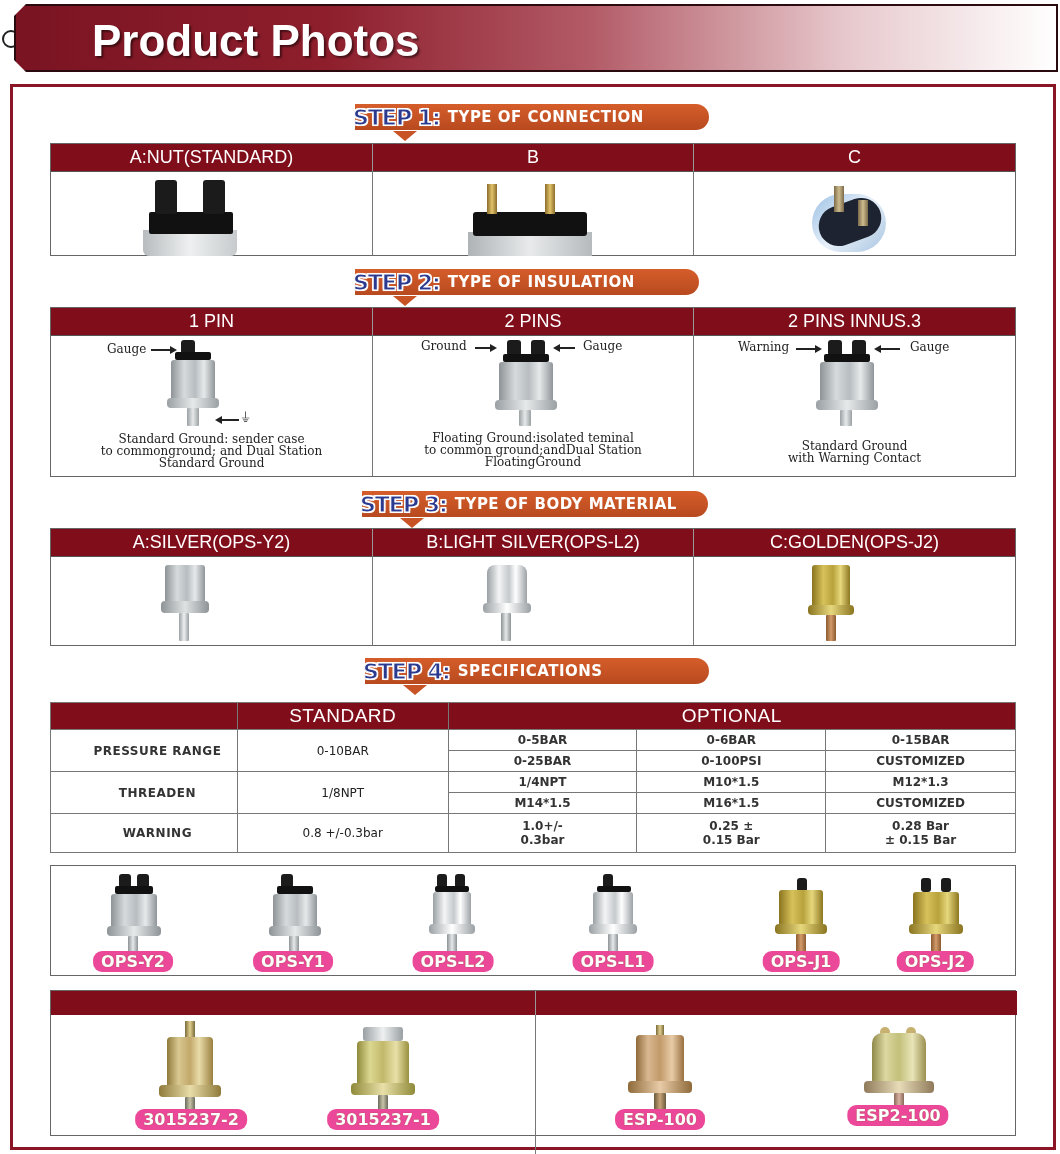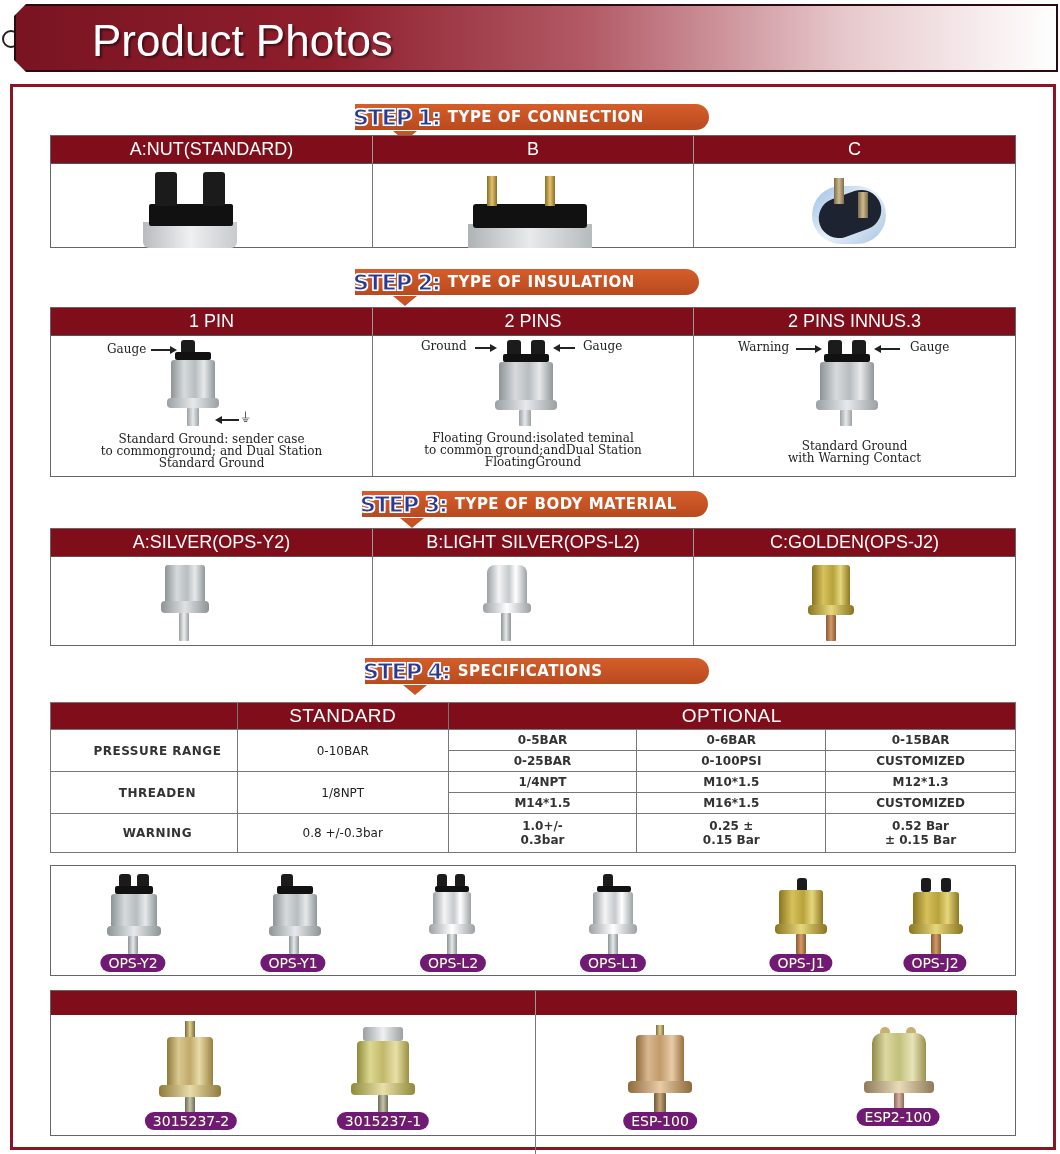--- a/index.html
+++ b/index.html
@@ -3,21 +3,21 @@
 <meta charset="utf-8">
 <style>
   * { box-sizing: border-box; margin: 0; padding: 0; }
   body { width: 1060px; height: 1154px; background: #ffffff; font-family: "Liberation Sans", sans-serif; position: relative; overflow: hidden; }
 
   
   .banner { position: absolute; left: 14px; top: 4px; width: 1044px; height: 68px;
     background: linear-gradient(90deg, #7a1422 0%, #8e1e2c 30%, #b25a66 55%, #e7c9cd 80%, #ffffff 100%);
     border: 2px solid #2a0a0e; border-radius: 4px 0 0 4px; box-shadow: 2px 3px 4px rgba(0,0,0,0.45);
     clip-path: polygon(12px 0, 100% 0, 100% 100%, 12px 100%, 0 calc(100% - 12px), 0 12px); }
-  .banner-title { position: absolute; left: 76px; top: 10px; font-size: 44px; font-weight: normal; color: #ffffff;
+  .banner-title { position: absolute; left: 76px; top: 10px; font-size: 44px; font-weight: bold; color: #ffffff;
     text-shadow: 2px 2px 2px rgba(0,0,0,0.5); letter-spacing: 0px; }
   .ring { position: absolute; left: 2px; top: 30px; width: 18px; height: 18px; border: 2px solid #222; border-radius: 50%; background: transparent; }
 
   
   .frame { position: absolute; left: 10px; top: 84px; width: 1046px; height: 1066px; border: 3px solid #8a1524; }
 
   
   .step { position: absolute; height: 28px; display: flex; align-items: center; }
   .step-notch-b { position: absolute; left: 38px; bottom: -10px; width: 0; height: 0;
     border-left: 12px solid transparent; border-right: 12px solid transparent; border-top: 10px solid #c85426; }
@@ -51,21 +51,21 @@
   
   .spec { position: absolute; left: 50px; top: 702px; width: 966px; border: 1px solid #666; border-collapse: collapse; }
   .spec td { border: 1px solid #777; text-align: center; font-family: "DejaVu Sans", sans-serif; font-size: 12px; font-weight: bold; color: #333; padding: 0; }
   .spec .th { background: #800d1a; color: #fff; font-family: "Liberation Sans", sans-serif; font-weight: normal; font-size: 19px; height: 27px; letter-spacing: 0.5px; }
   .spec .rowlbl { letter-spacing: 0.5px; color: #333; padding-left: 27px; }
   .spec .std { font-weight: normal; color: #222; font-family: "DejaVu Sans", sans-serif; font-size: 12px; }
 
   
   .models { position: absolute; left: 50px; top: 865px; width: 966px; height: 111px; border: 1px solid #666; }
   .model { position: absolute; top: 0; width: 100px; height: 110px; }
-  .tag { position: absolute; bottom: 4px; left: 50%; transform: translateX(-50%); background: #701a75; color: #fff; font-family: "DejaVu Sans", sans-serif; font-weight: normal; font-size: 14px; border-radius: 9px; padding: 1px 8px; white-space: nowrap; text-shadow: 0 0 1px #7a4a10; }
+  .tag { position: absolute; bottom: 4px; left: 50%; transform: translateX(-50%); background: #ec4899; color: #fff; font-family: "DejaVu Sans", sans-serif; font-weight: bold; font-size: 16px; border-radius: 9px; padding: 1px 8px; white-space: nowrap; text-shadow: 0 0 1px #7a4a10; }
 
   
   .bottom { position: absolute; left: 50px; top: 990px; width: 966px; height: 146px; border: 1px solid #666; display: grid; grid-template-columns: 485px 481px; }
   .bottom .bhd { background: #800d1a; height: 24px; border-right: 1px solid #999; }
   .bottom .bhd.last { border-right: none; }
   .bottom .bcell { position: relative; border-right: 1px solid #777; height: 154px; }
   .bottom .bcell.last { border-right: none; }
 </style>
 </head>
 <body>
@@ -78,21 +78,21 @@
 <div class="frame"></div>
 
 <div class="step" style="left:355px; top:103px;">
   <div class="step-pill" style="width:354px;">
     <span class="step-num">STEP 1:</span>
     <span class="step-text">TYPE OF CONNECTION</span>
   </div>
   <div class="step-notch-b"></div>
 </div>
 
-<div class="grid3" style="top:135px;">
+<div class="grid3" style="top:143px;">
   <div class="hd">A:NUT(STANDARD)</div>
   <div class="hd">B</div>
   <div class="hd" style="border-right:none;">C</div>
 
   <div class="cell" style="height:83px;">
     <div style="position:absolute; left:92px; top:58px; width:94px; height:26px; background:linear-gradient(90deg,#b8bcbe,#eef0f1,#c7cbcd); border-radius:0 0 6px 6px;"></div>
     <div class="base" style="left:98px; top:40px; width:84px; height:22px;"></div>
     <div class="cap" style="left:104px; top:8px; width:22px; height:34px;"></div>
     <div class="cap" style="left:152px; top:8px; width:22px; height:34px;"></div>
   </div>
@@ -257,21 +257,21 @@
     <td class="std">0.8 +/-0.3bar</td>
     <td>
           <div>1.0+/-</div>
           <div>0.3bar</div>
         </td>
     <td>
           <div>0.25 ±</div>
           <div>0.15 Bar</div>
         </td>
     <td>
-          <div>0.52 Bar</div>
+          <div>0.28 Bar</div>
           <div>± 0.15 Bar</div>
         </td>
   </tr>
 </tbody>
   </table>
 
 <div class="models">
 
   <div class="model" style="left:32px;">
     <div class="cap" style="left:36px; top:8px; width:12px; height:14px;"></div>

